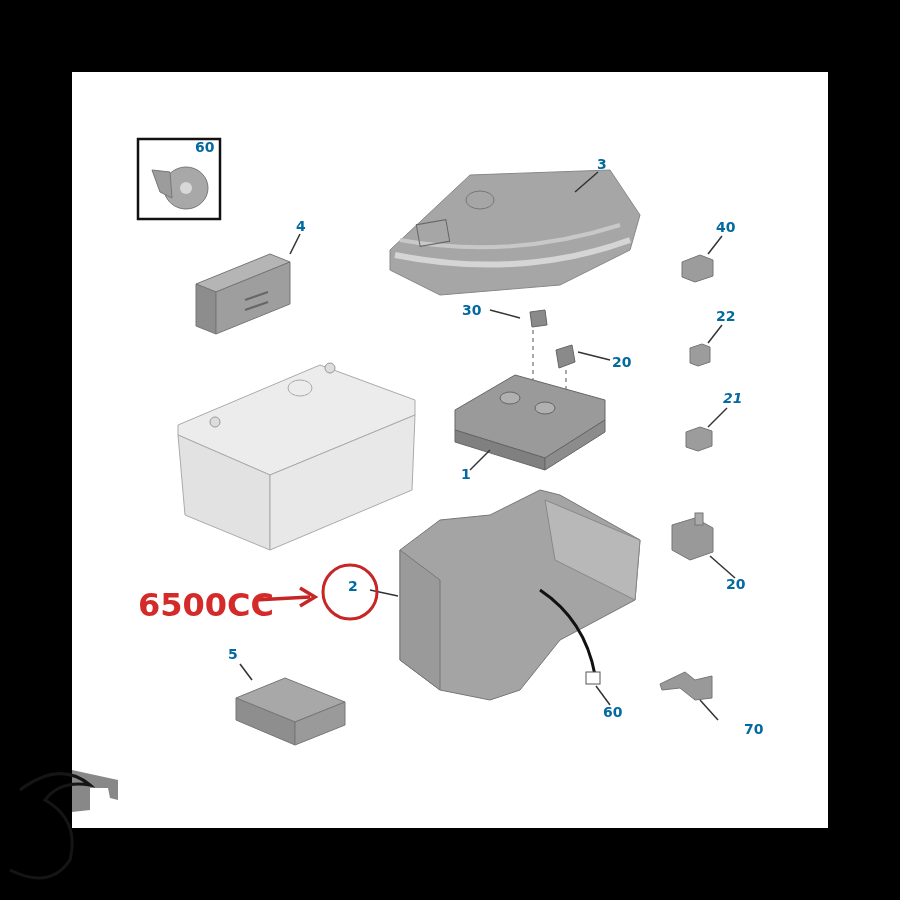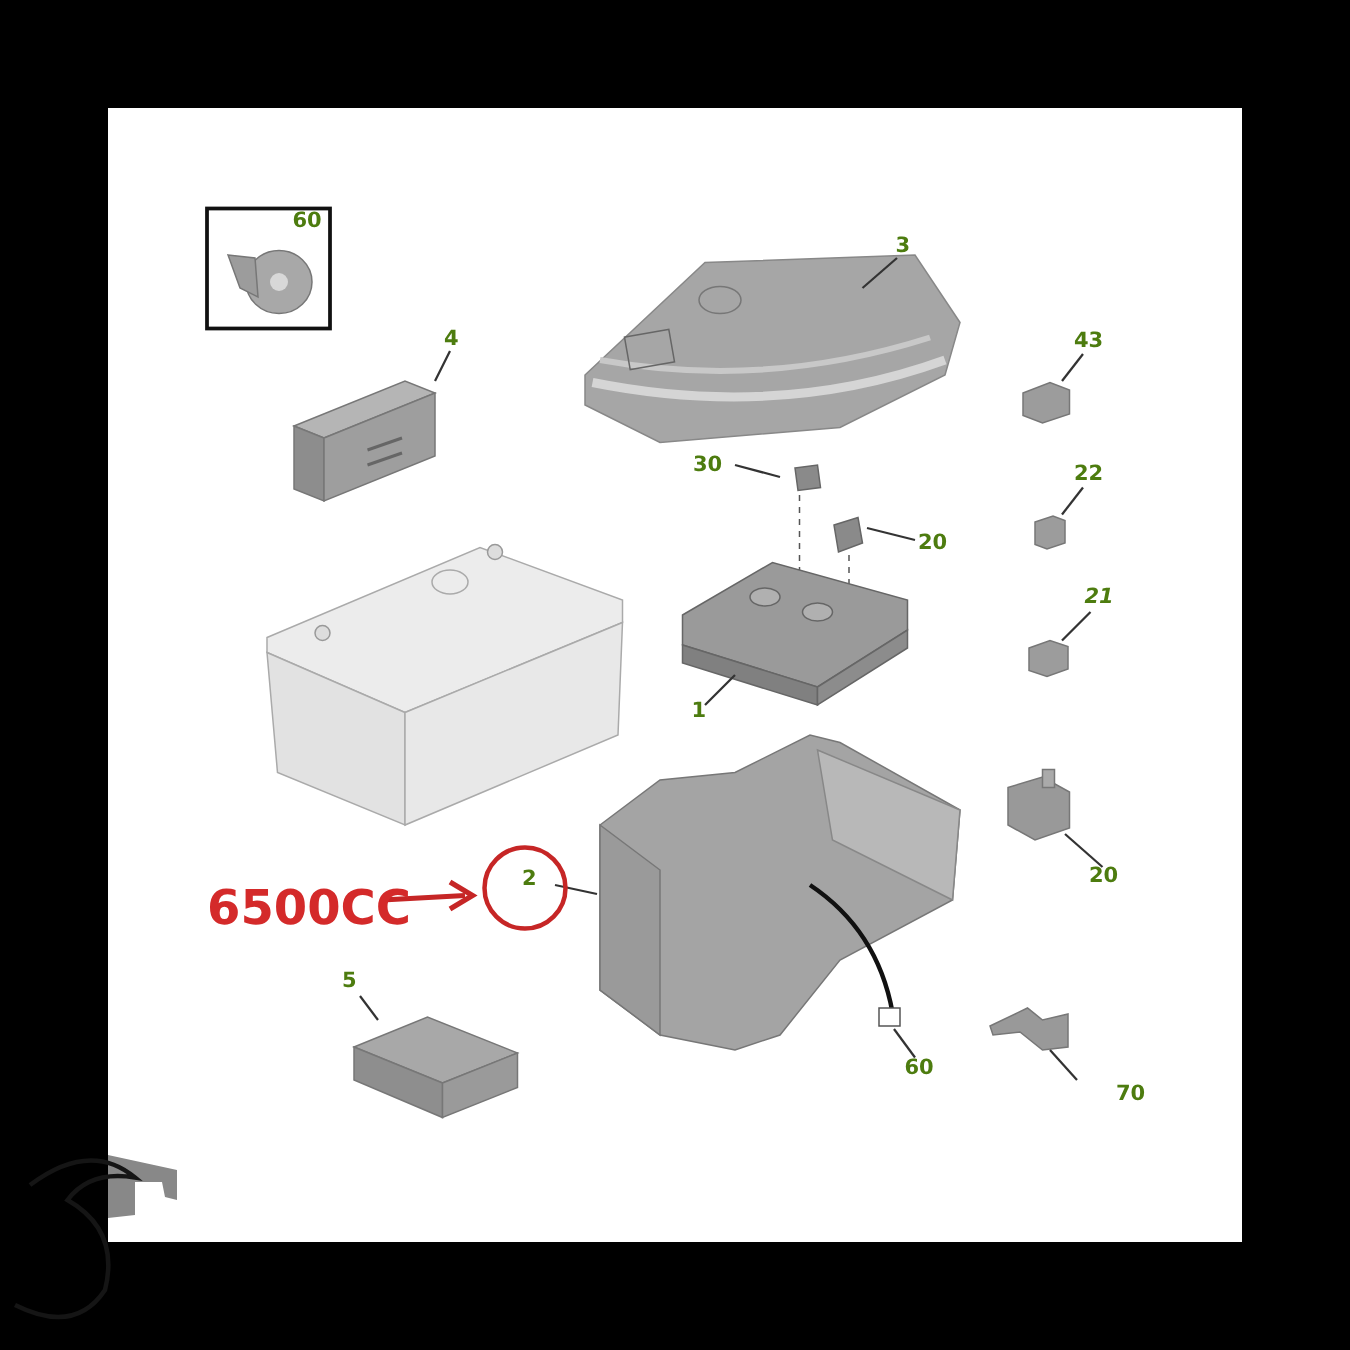--- a/index.html
+++ b/index.html
@@ -1,18 +1,18 @@
 <!DOCTYPE html>
 <html><head>
 <meta charset="utf-8">
 <style>
   html, body { margin:0; padding:0; }
   body { width:900px; height:900px; background:#000; position:relative; overflow:hidden; font-family:"Liberation Sans", sans-serif; }
   .panel { position:absolute; left:72px; top:72px; width:756px; height:756px; background:#fff; }
-  .lbl { position:absolute; font-family:"DejaVu Sans", sans-serif; font-weight:bold; font-size:14px; color:#4d7c0f; white-space:nowrap; }
+  .lbl { position:absolute; font-family:"DejaVu Sans", sans-serif; font-weight:bold; font-size:14px; color:#0369a1; white-space:nowrap; }
   .red-label { position:absolute; left:138px; top:586px; font-family:"DejaVu Sans", sans-serif; font-weight:bold; font-size:32px; color:#d42a2a; letter-spacing:0px; }
   svg.art { position:absolute; left:0; top:0; }
   .watermark { position:absolute; left:0; top:760px; width:140px; height:140px; }
 </style>
 </head>
 <body>
 
 <div class="panel"></div>
 
 <svg class="art" width="900" height="900" viewBox="0 0 900 900">
@@ -115,21 +115,21 @@
 
   <g>
     <path d="M660 684 L685 672 L695 680 L712 676 L712 698 L695 700 L680 688 L662 690 Z" fill="#999" stroke="#777"></path>
     <line x1="700" y1="700" x2="718" y2="720" stroke="#333" stroke-width="1.5"></line>
   </g>
 </svg>
 
 <div class="lbl" style="left:195px;top:139px;">60</div>
 <div class="lbl" style="left:597px;top:156px;">3</div>
 <div class="lbl" style="left:296px;top:218px;">4</div>
-<div class="lbl" style="left:716px;top:219px;">43</div>
+<div class="lbl" style="left:716px;top:219px;">40</div>
 <div class="lbl" style="left:462px;top:302px;">30</div>
 <div class="lbl" style="left:716px;top:308px;">22</div>
 <div class="lbl" style="left:612px;top:354px;">20</div>
 <div class="lbl" style="left:461px;top:466px;">1</div>
 <div class="lbl" style="left:723px;top:390px;font-style:italic;">21</div>
 <div class="lbl" style="left:348px;top:578px;">2</div>
 <div class="lbl" style="left:726px;top:576px;">20</div>
 <div class="lbl" style="left:228px;top:646px;">5</div>
 <div class="lbl" style="left:603px;top:704px;">60</div>
 <div class="lbl" style="left:744px;top:721px;">70</div>

